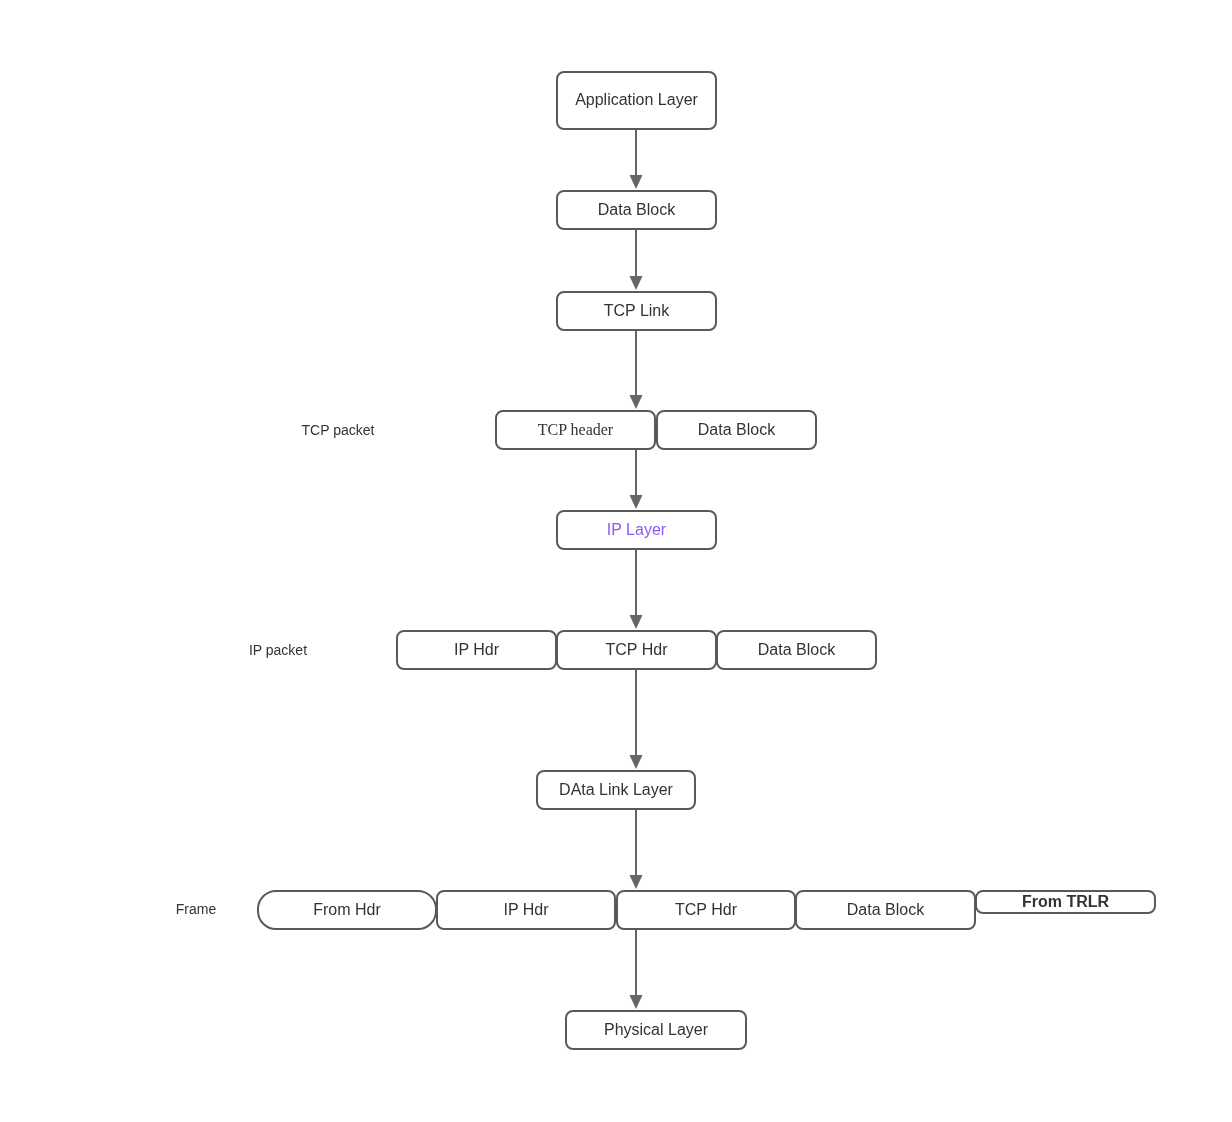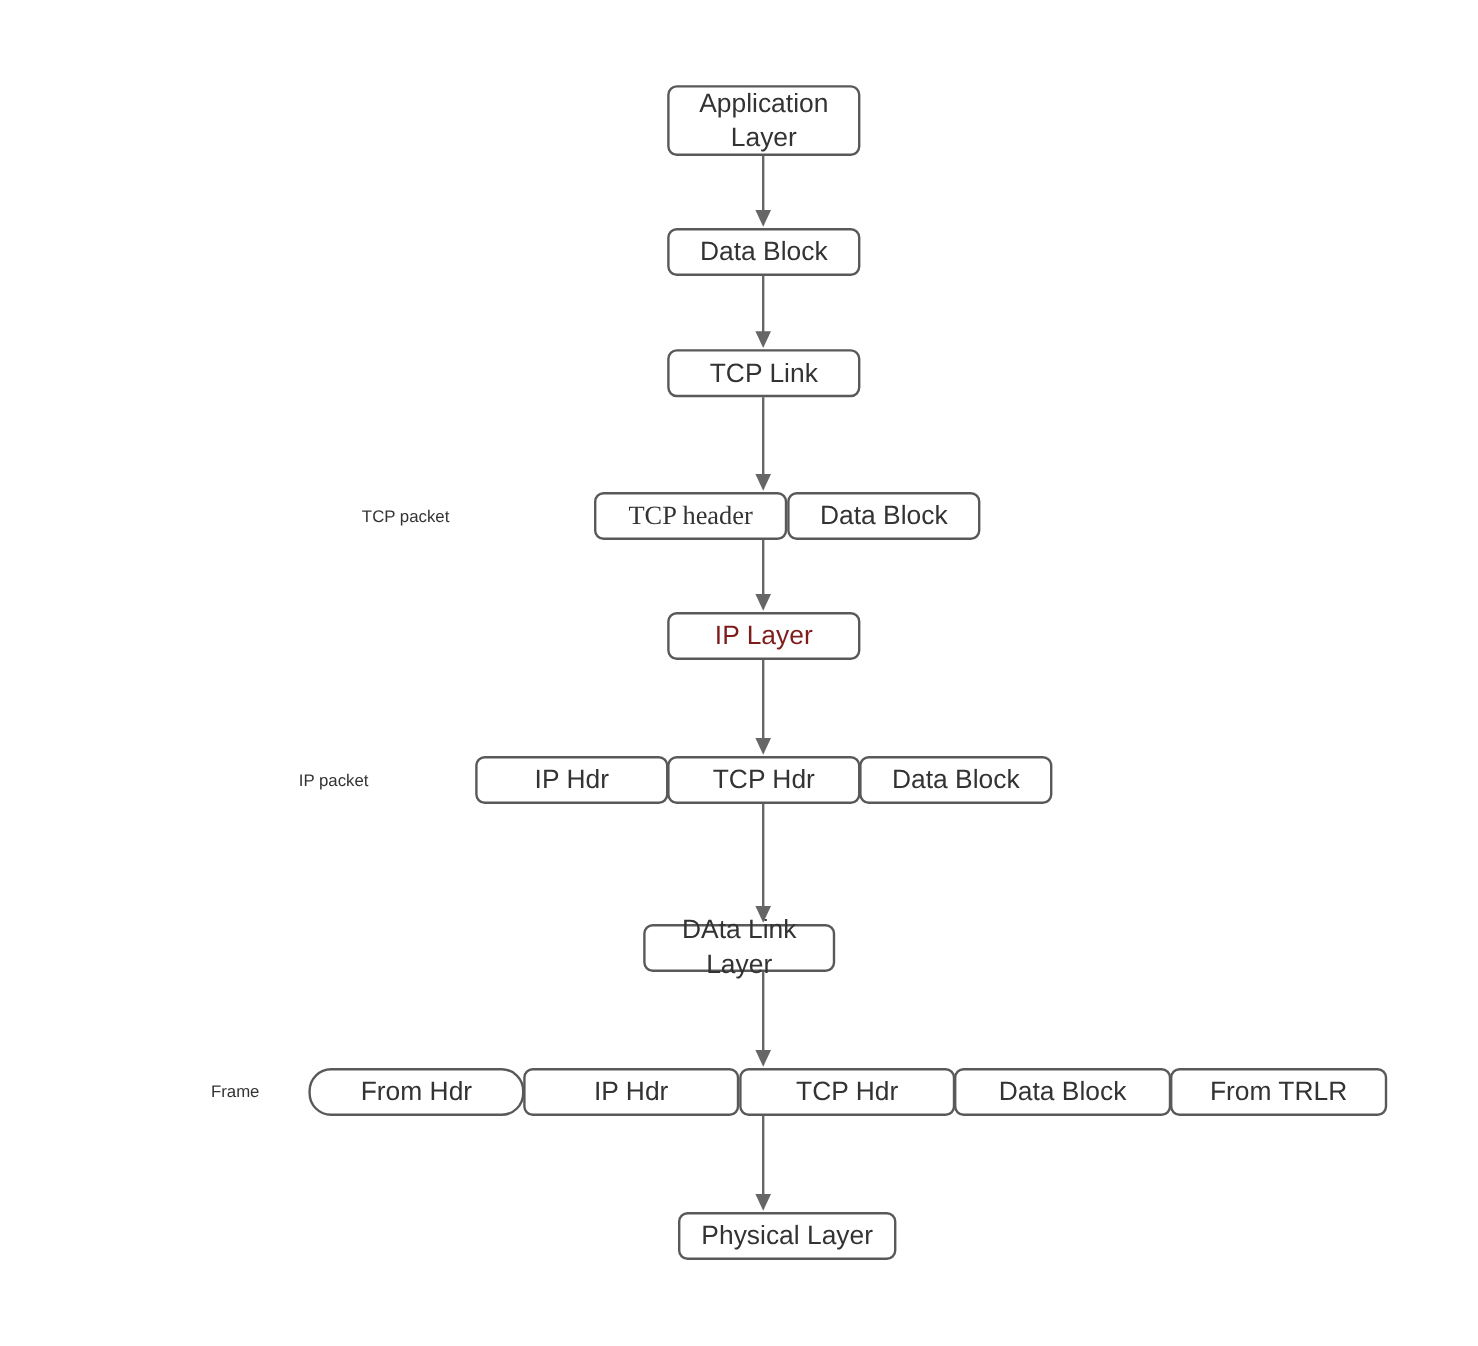--- a/index.html
+++ b/index.html
@@ -24,21 +24,21 @@
   .node {
     position: absolute;
     box-sizing: border-box;
     background: #ffffff;
     border: 2px solid #595959;
     border-radius: 8px;
     display: flex;
     align-items: center;
     justify-content: center;
     text-align: center;
-    font-size: 22px;
+    font-size: 16px;
     line-height: 1.3;
     color: #333333;
     padding: 0 4px;
   }
   .row-label {
     position: absolute;
     transform: translate(-50%, -50%);
     font-size: 14px;
     color: #333333;
     white-space: nowrap;
@@ -91,21 +91,21 @@
       </div>
       <div class="node" style="left: 556px; top: 291px; width: 161px; height: 40px; border-color: rgb(89, 89, 89); background: rgb(255, 255, 255); color: rgb(51, 51, 51);">
         <span>TCP Link</span>
       </div>
       <div class="node" style="left: 495px; top: 410px; width: 161px; height: 40px; border-color: rgb(89, 89, 89); background: rgb(255, 255, 255); color: rgb(51, 51, 51); font-family: Liberation Serif, serif;">
         <span>TCP header</span>
       </div>
       <div class="node" style="left: 656px; top: 410px; width: 161px; height: 40px; border-color: rgb(89, 89, 89); background: rgb(255, 255, 255); color: rgb(51, 51, 51);">
         <span>Data Block</span>
       </div>
-      <div class="node" style="left: 556px; top: 510px; width: 161px; height: 40px; border-color: rgb(89, 89, 89); background: rgb(255, 255, 255); color: #7f1d1d;">
+      <div class="node" style="left: 556px; top: 510px; width: 161px; height: 40px; border-color: rgb(89, 89, 89); background: rgb(255, 255, 255); color: #8b5cf6;">
         <span>IP Layer</span>
       </div>
       <div class="node" style="left: 396px; top: 630px; width: 161px; height: 40px; border-color: rgb(89, 89, 89); background: rgb(255, 255, 255); color: rgb(51, 51, 51);">
         <span>IP Hdr</span>
       </div>
       <div class="node" style="left: 556px; top: 630px; width: 161px; height: 40px; border-color: rgb(89, 89, 89); background: rgb(255, 255, 255); color: rgb(51, 51, 51);">
         <span>TCP Hdr</span>
       </div>
       <div class="node" style="left: 716px; top: 630px; width: 161px; height: 40px; border-color: rgb(89, 89, 89); background: rgb(255, 255, 255); color: rgb(51, 51, 51);">
         <span>Data Block</span>
@@ -118,21 +118,21 @@
       </div>
       <div class="node" style="left: 436px; top: 890px; width: 180px; height: 40px; border-color: rgb(89, 89, 89); background: rgb(255, 255, 255); color: rgb(51, 51, 51);">
         <span>IP Hdr</span>
       </div>
       <div class="node" style="left: 616px; top: 890px; width: 180px; height: 40px; border-color: rgb(89, 89, 89); background: rgb(255, 255, 255); color: rgb(51, 51, 51);">
         <span>TCP Hdr</span>
       </div>
       <div class="node" style="left: 795px; top: 890px; width: 181px; height: 40px; border-color: rgb(89, 89, 89); background: rgb(255, 255, 255); color: rgb(51, 51, 51);">
         <span>Data Block</span>
       </div>
-      <div class="node" style="left: 975px; top: 890px; width: 181px; height: 40px; border-color: rgb(89, 89, 89); background: rgb(255, 255, 255); color: rgb(51, 51, 51);">
+      <div class="node" style="left: 975px; top: 890px; width: 181px; height: 24px; border-color: rgb(89, 89, 89); background: rgb(255, 255, 255); color: rgb(51, 51, 51); font-weight: bold;">
         <span>From TRLR</span>
       </div>
       <div class="node" style="left: 565px; top: 1010px; width: 182px; height: 40px; border-color: rgb(89, 89, 89); background: rgb(255, 255, 255); color: rgb(51, 51, 51);">
         <span>Physical Layer</span>
       </div>
     </div>
   <div id="labels">
       <div class="row-label" style="left: 338px; top: 430px; color: rgb(51, 51, 51);">TCP packet</div>
       <div class="row-label" style="left: 278px; top: 650px; color: rgb(51, 51, 51);">IP packet</div>
       <div class="row-label" style="left: 196px; top: 909px; color: rgb(51, 51, 51);">Frame</div>

